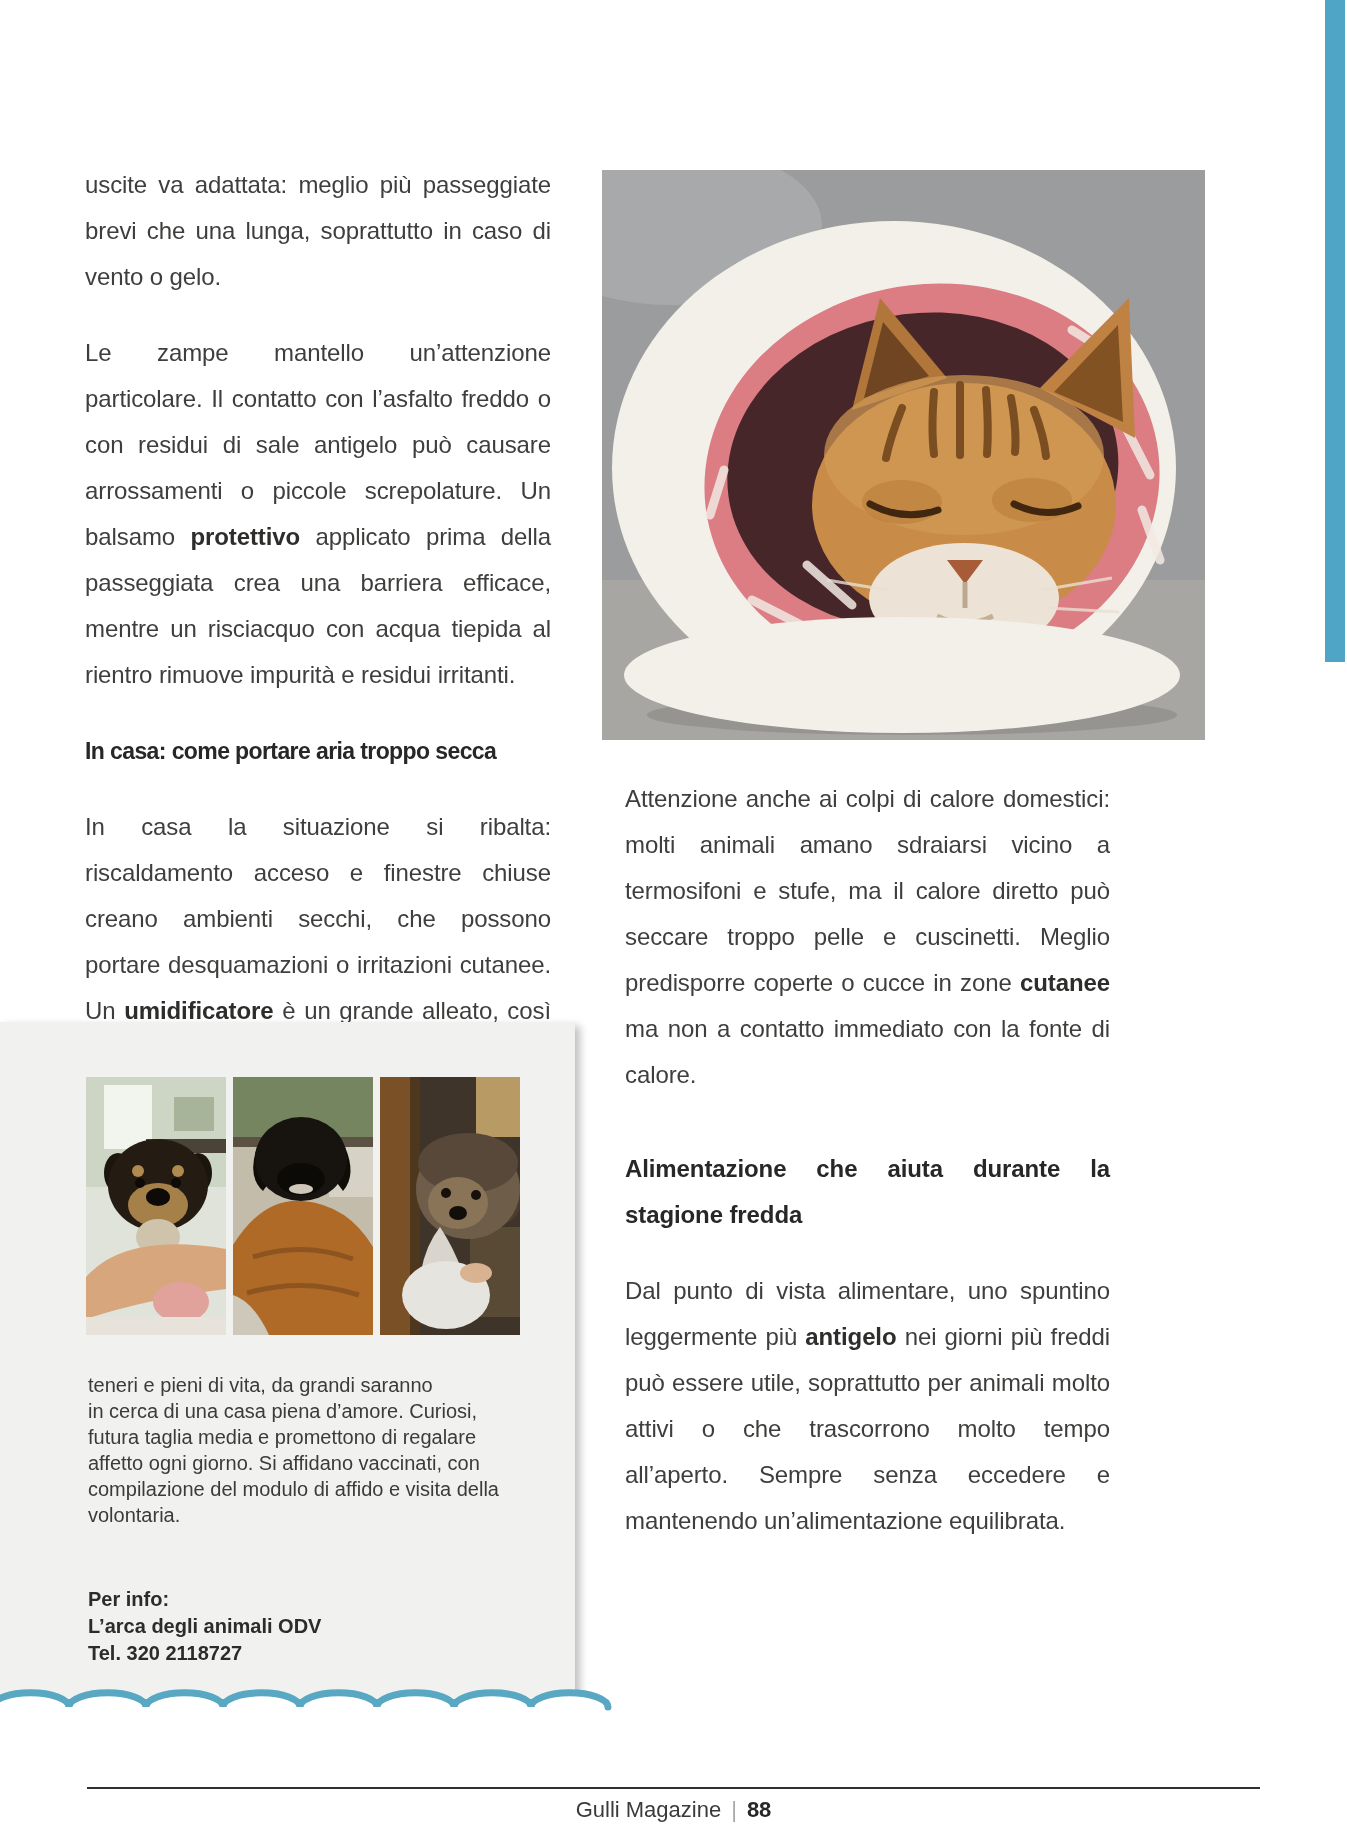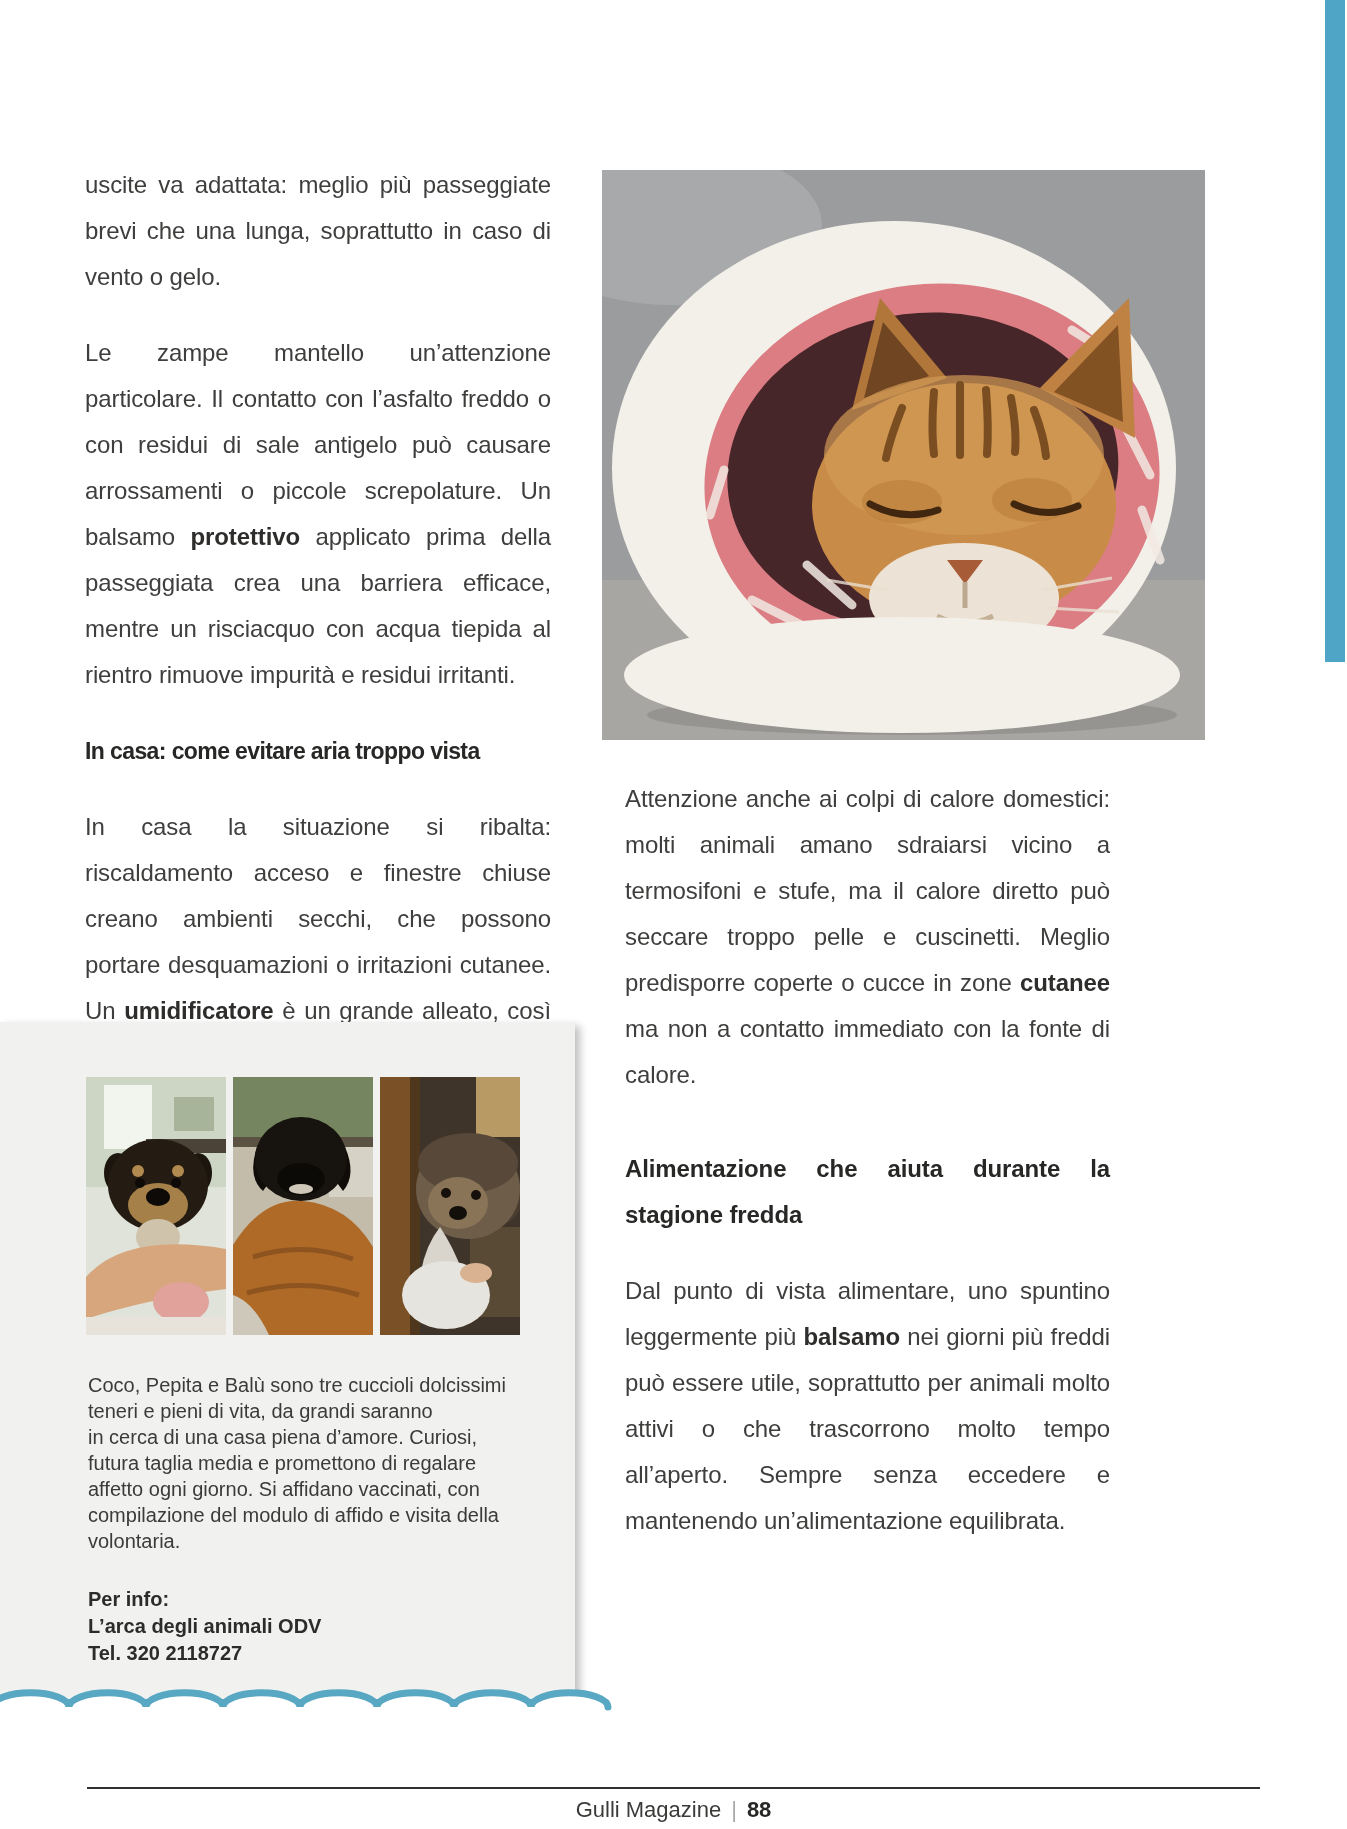--- a/index.html
+++ b/index.html
@@ -45,21 +45,21 @@
 </head>
 <body>
 
 <div class="page">
 
   <div class="accent-bar"></div>
 
   <div class="col col-left">
     <p>uscite va adattata: meglio più passeggiate brevi che una lunga, soprattutto in caso di vento o gelo.</p>
     <p><span>Le zampe mantello un’attenzione particolare. Il contatto con l’asfalto freddo o con residui di sale antigelo può causare arrossamenti o piccole screpolature. Un balsamo </span><b>protettivo</b><span> applicato prima della passeggiata crea una barriera efficace, mentre un risciacquo con acqua tiepida al rientro rimuove impurità e residui irritanti.</span></p>
-    <p class="sec-heading nowrap">In casa: come evitare aria troppo vista</p>
+    <p class="sec-heading nowrap">In casa: come portare aria troppo secca</p>
     <p><span>In casa la situazione si ribalta: riscaldamento acceso e finestre chiuse creano ambienti secchi, che possono portare desquamazioni o irritazioni cutanee. Un </span><b>umidificatore</b><span> è un grande alleato, così come spazzolature regolari che distribuiscono il sebo naturale del mantello. Per i gatti è utile aggiungere ciotole d’acqua in più, perché la disidratazione in inverno è più comune di quanto si pensi.</span></p>
   </div>
 
   <div class="cat-photo" aria-label="Sleeping orange tabby cat wrapped in a white fleece blanket with pink patterned lining, lying on a grey carpet">
     <svg viewBox="0 0 603 570" role="img">
       <rect width="603" height="570" fill="#9b9c9e"></rect>
       <rect y="410" width="603" height="160" fill="#a8a6a2"></rect>
       <ellipse cx="70" cy="55" rx="150" ry="80" fill="#b3b4b6" opacity="0.55"></ellipse>
       <ellipse cx="310" cy="545" rx="265" ry="20" fill="#7f7e7b" opacity="0.45"></ellipse>
       <ellipse cx="292" cy="298" rx="282" ry="247" fill="#f3f0e9"></ellipse>
@@ -106,21 +106,21 @@
             <path d="M285,420 l-60,-10"></path>
         </g>
       </g>
       <ellipse cx="300" cy="505" rx="278" ry="58" fill="#f3f0e9"></ellipse>
     </svg>
   </div>
 
   <div class="col col-right">
     <p><span>Attenzione anche ai colpi di calore domestici: molti animali amano sdraiarsi vicino a termosifoni e stufe, ma il calore diretto può seccare troppo pelle e cuscinetti. Meglio predisporre coperte o cucce in zone </span><b>cutanee</b><span> ma non a contatto immediato con la fonte di calore.</span></p>
     <p class="sec-heading">Alimentazione che aiuta durante la stagione fredda</p>
-    <p><span>Dal punto di vista alimentare, uno spuntino leggermente più </span><b>balsamo</b><span> nei giorni più freddi può essere utile, soprattutto per animali molto attivi o che trascorrono molto tempo all’aperto. Sempre senza eccedere e mantenendo un’alimentazione equilibrata.</span></p>
+    <p><span>Dal punto di vista alimentare, uno spuntino leggermente più </span><b>antigelo</b><span> nei giorni più freddi può essere utile, soprattutto per animali molto attivi o che trascorrono molto tempo all’aperto. Sempre senza eccedere e mantenendo un’alimentazione equilibrata.</span></p>
   </div>
 
   <div class="adoption-box">
     <div class="puppy-row">
       <div class="ph" aria-label="dark puppy with tan markings held in someone's arms">
         <svg viewBox="0 0 140 258" role="img">
           <rect width="140" height="258" fill="#dfe3da"></rect>
           <rect width="140" height="110" fill="#cdd6c4"></rect>
           <rect x="18" y="8" width="48" height="64" fill="#f2f5ee"></rect>
           <rect x="88" y="20" width="40" height="34" fill="#a8b49a"></rect>
@@ -172,21 +172,20 @@
             <circle cx="96" cy="118" r="5" fill="#15100b"></circle>
           <ellipse cx="78" cy="136" rx="9" ry="7" fill="#120e09"></ellipse>
           <path d="M60,150 q20,30 30,70 q-30,10 -52,0 q2,-45 22,-70 z" fill="#d9d5cc"></path>
           <ellipse cx="66" cy="218" rx="44" ry="34" fill="#e6e4df"></ellipse>
           <ellipse cx="96" cy="196" rx="16" ry="10" fill="#d9b291"></ellipse>
         </svg>
       </div>
     </div>
 
     <div class="box-caption">
-      <div>Coco, Pepita e Balù sono tre cuccioli dolcissimi</div>
       <div>teneri e pieni di vita, da grandi saranno</div>
       <div>in cerca di una casa piena d’amore. Curiosi,</div>
       <div>futura taglia media e promettono di regalare</div>
       <div>affetto ogni giorno. Si affidano vaccinati, con</div>
       <div>compilazione del modulo di affido e visita della</div>
       <div>volontaria.</div>
     </div>
 
     <div class="box-info">
       <div>Per info:</div>

